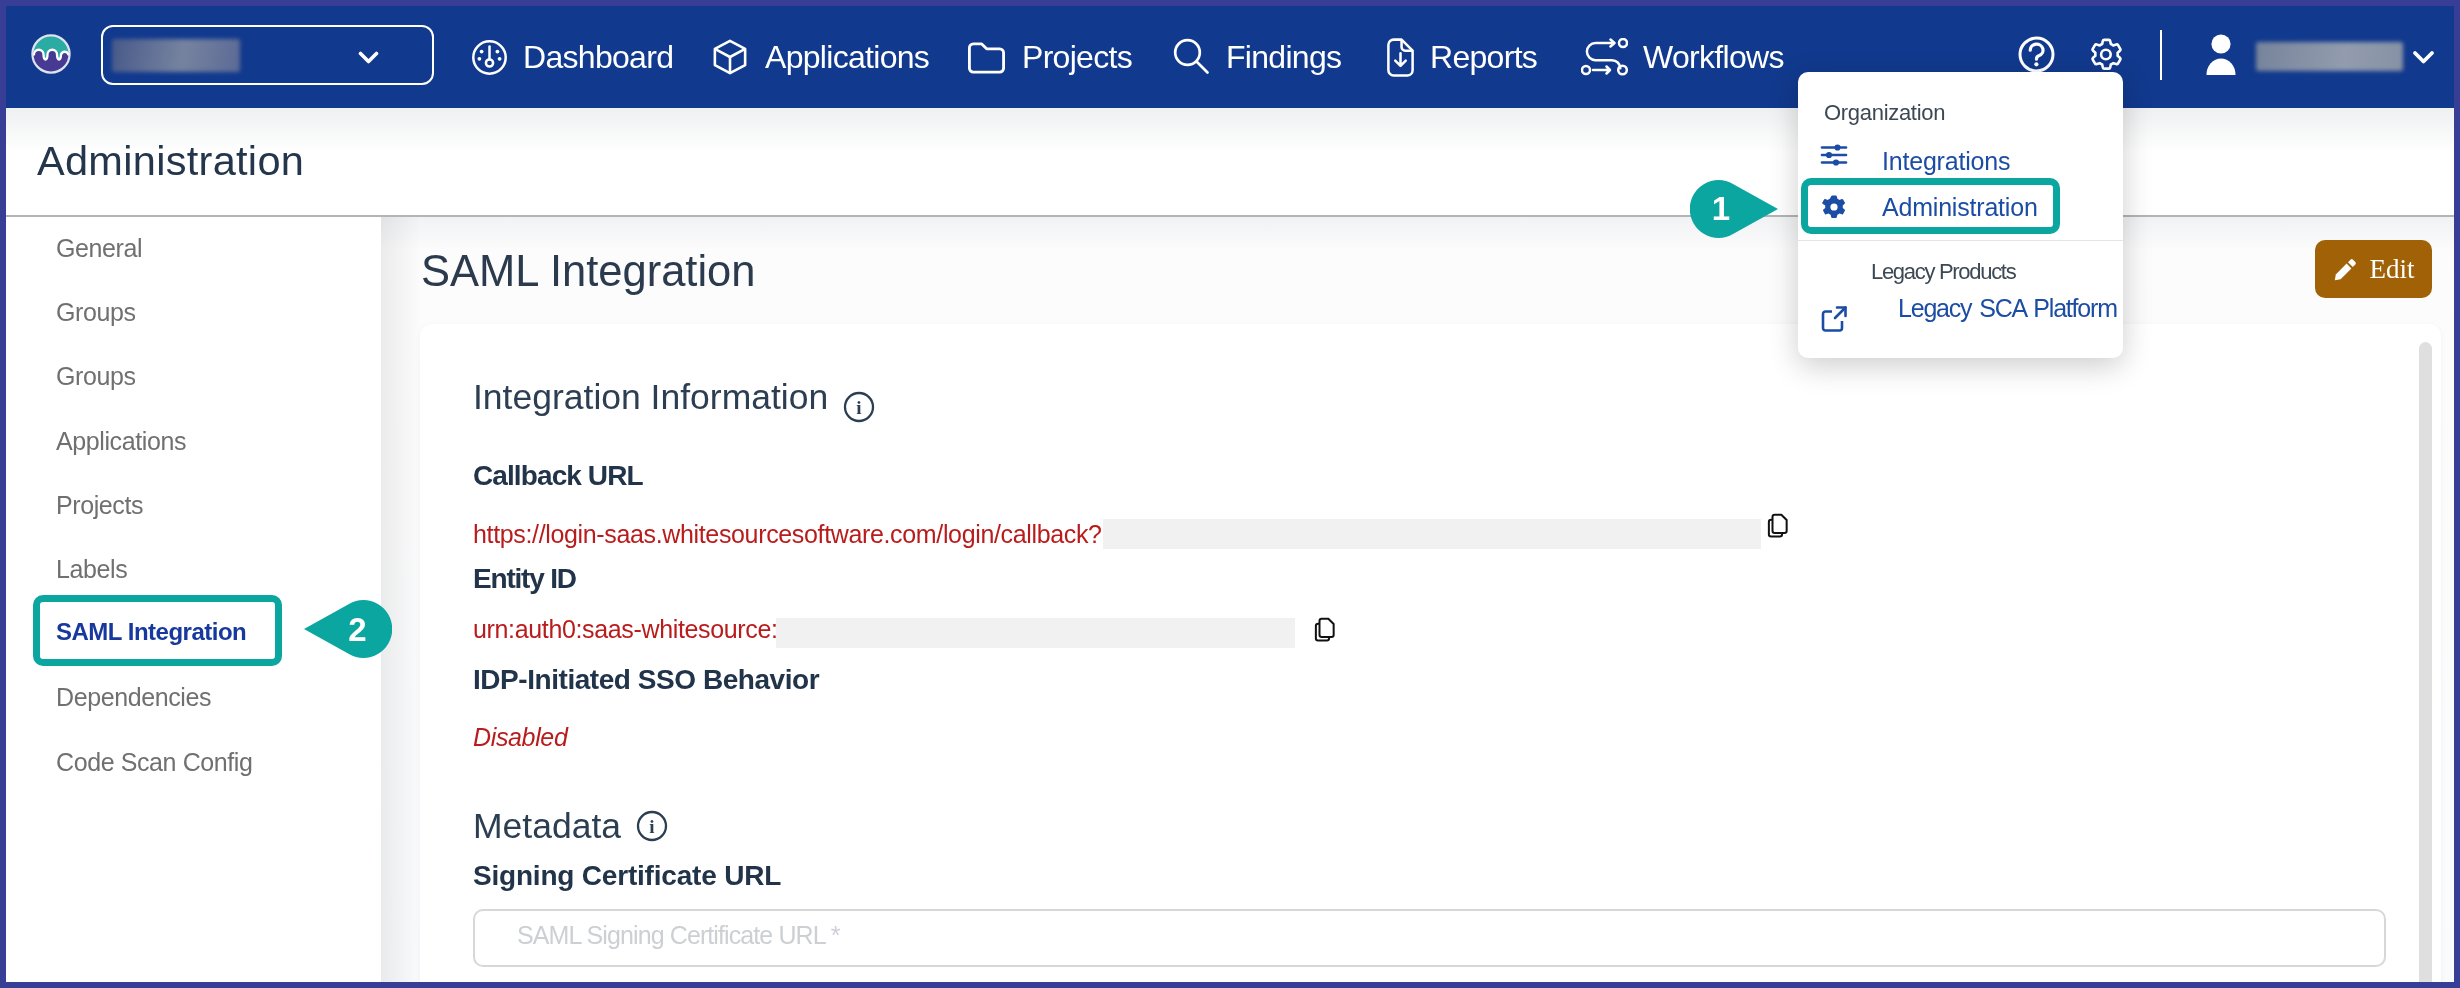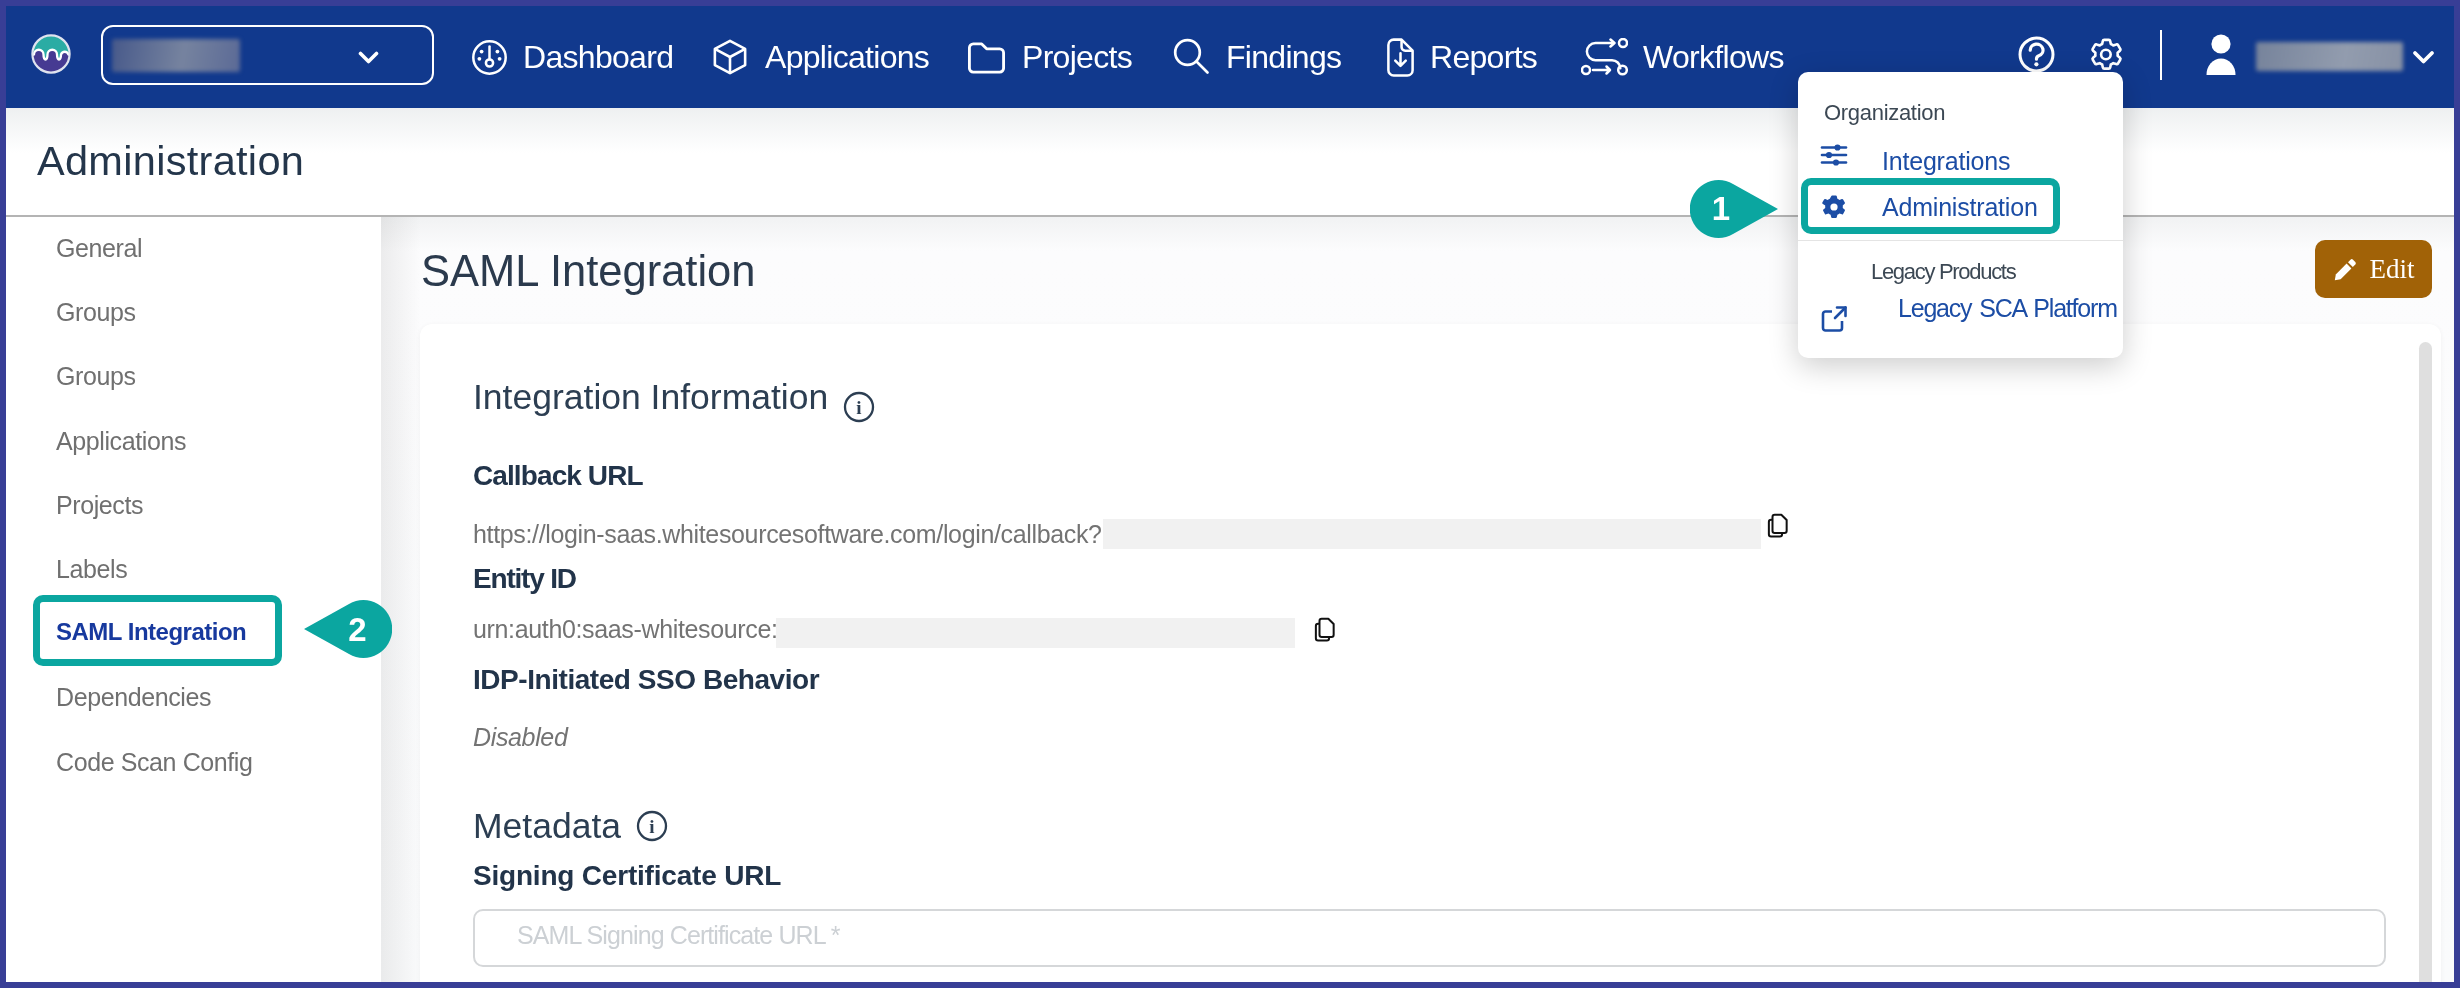--- a/index.html
+++ b/index.html
@@ -30,21 +30,21 @@
   
   .main { position:absolute; left:381px; top:216.5px; width:2073px; height:765.5px; background:linear-gradient(#f1f2f3, #fcfcfd 34px, #fafbfc); }
   .h2 { position:absolute; left:421px; top:250px; font-size:43.5px; color:#2b3a4d; line-height:1; }
   .editbtn { position:absolute; left:2315px; top:240px; width:117px; height:58px; background:#a16207; border-radius:10px; display:flex; align-items:center; justify-content:center; color:#fff; font-size:27px;font-family:Liberation Serif, serif; }
   .editbtn svg { margin-right:11px; }
   .card { position:absolute; left:420px; top:324px; width:2021px; height:664px; background:#fff; border-radius:12px 12px 0 0; box-shadow:0 1px 5px rgba(0,0,0,0.05); }
   .thumb { position:absolute; left:2419px; top:342px; width:13px; height:646px; background:#dfdfdf; border-radius:7px; }
 
   .sechead { position:absolute; font-size:35.5px; color:#2c3e52; line-height:1; }
   .label { position:absolute; font-size:28px; letter-spacing:-0.7px; font-weight:bold; color:#22344a; line-height:1; }
-  .value { position:absolute; font-size:25px; letter-spacing:-0.35px; color:#737373; line-height:1; }
+  .value { position:absolute; font-size:25px; letter-spacing:-0.35px; color:#b91c1c; line-height:1; }
   .rbar { position:absolute; height:30px; background:#f1f1f1; }
   .input { position:absolute; left:473px; top:909px; width:1913px; height:58px; border:2px solid #d5d7d9; border-radius:10px; background:#fff; }
   .placeholder { position:absolute; left:497px; top:923px; font-size:25px; letter-spacing:-0.9px; color:#ccd0d4; line-height:1;margin-left:20px; }
 
   
   .dropdown { position:absolute; left:1798px; top:72px; width:325px; height:286px; background:#fff; border-radius:10px; box-shadow:0 8px 30px rgba(0,0,0,0.20); z-index:20; }
   .ddlabel { position:absolute; font-size:22px; letter-spacing:-0.3px; color:#3c4854; z-index:21; line-height:1; }
   .dditem { position:absolute; font-size:25px; letter-spacing:-0.75px; color:#1c4da5; z-index:21; line-height:1; }
   .ddbox { position:absolute; left:1801px; top:178px; width:259px; height:56px; border:7.5px solid #0ba6a0; border-radius:10px; z-index:21; }
   .ddsep { position:absolute; left:1798px; top:240px; width:325px; height:1px; background:#e4e4e4; z-index:21; }

